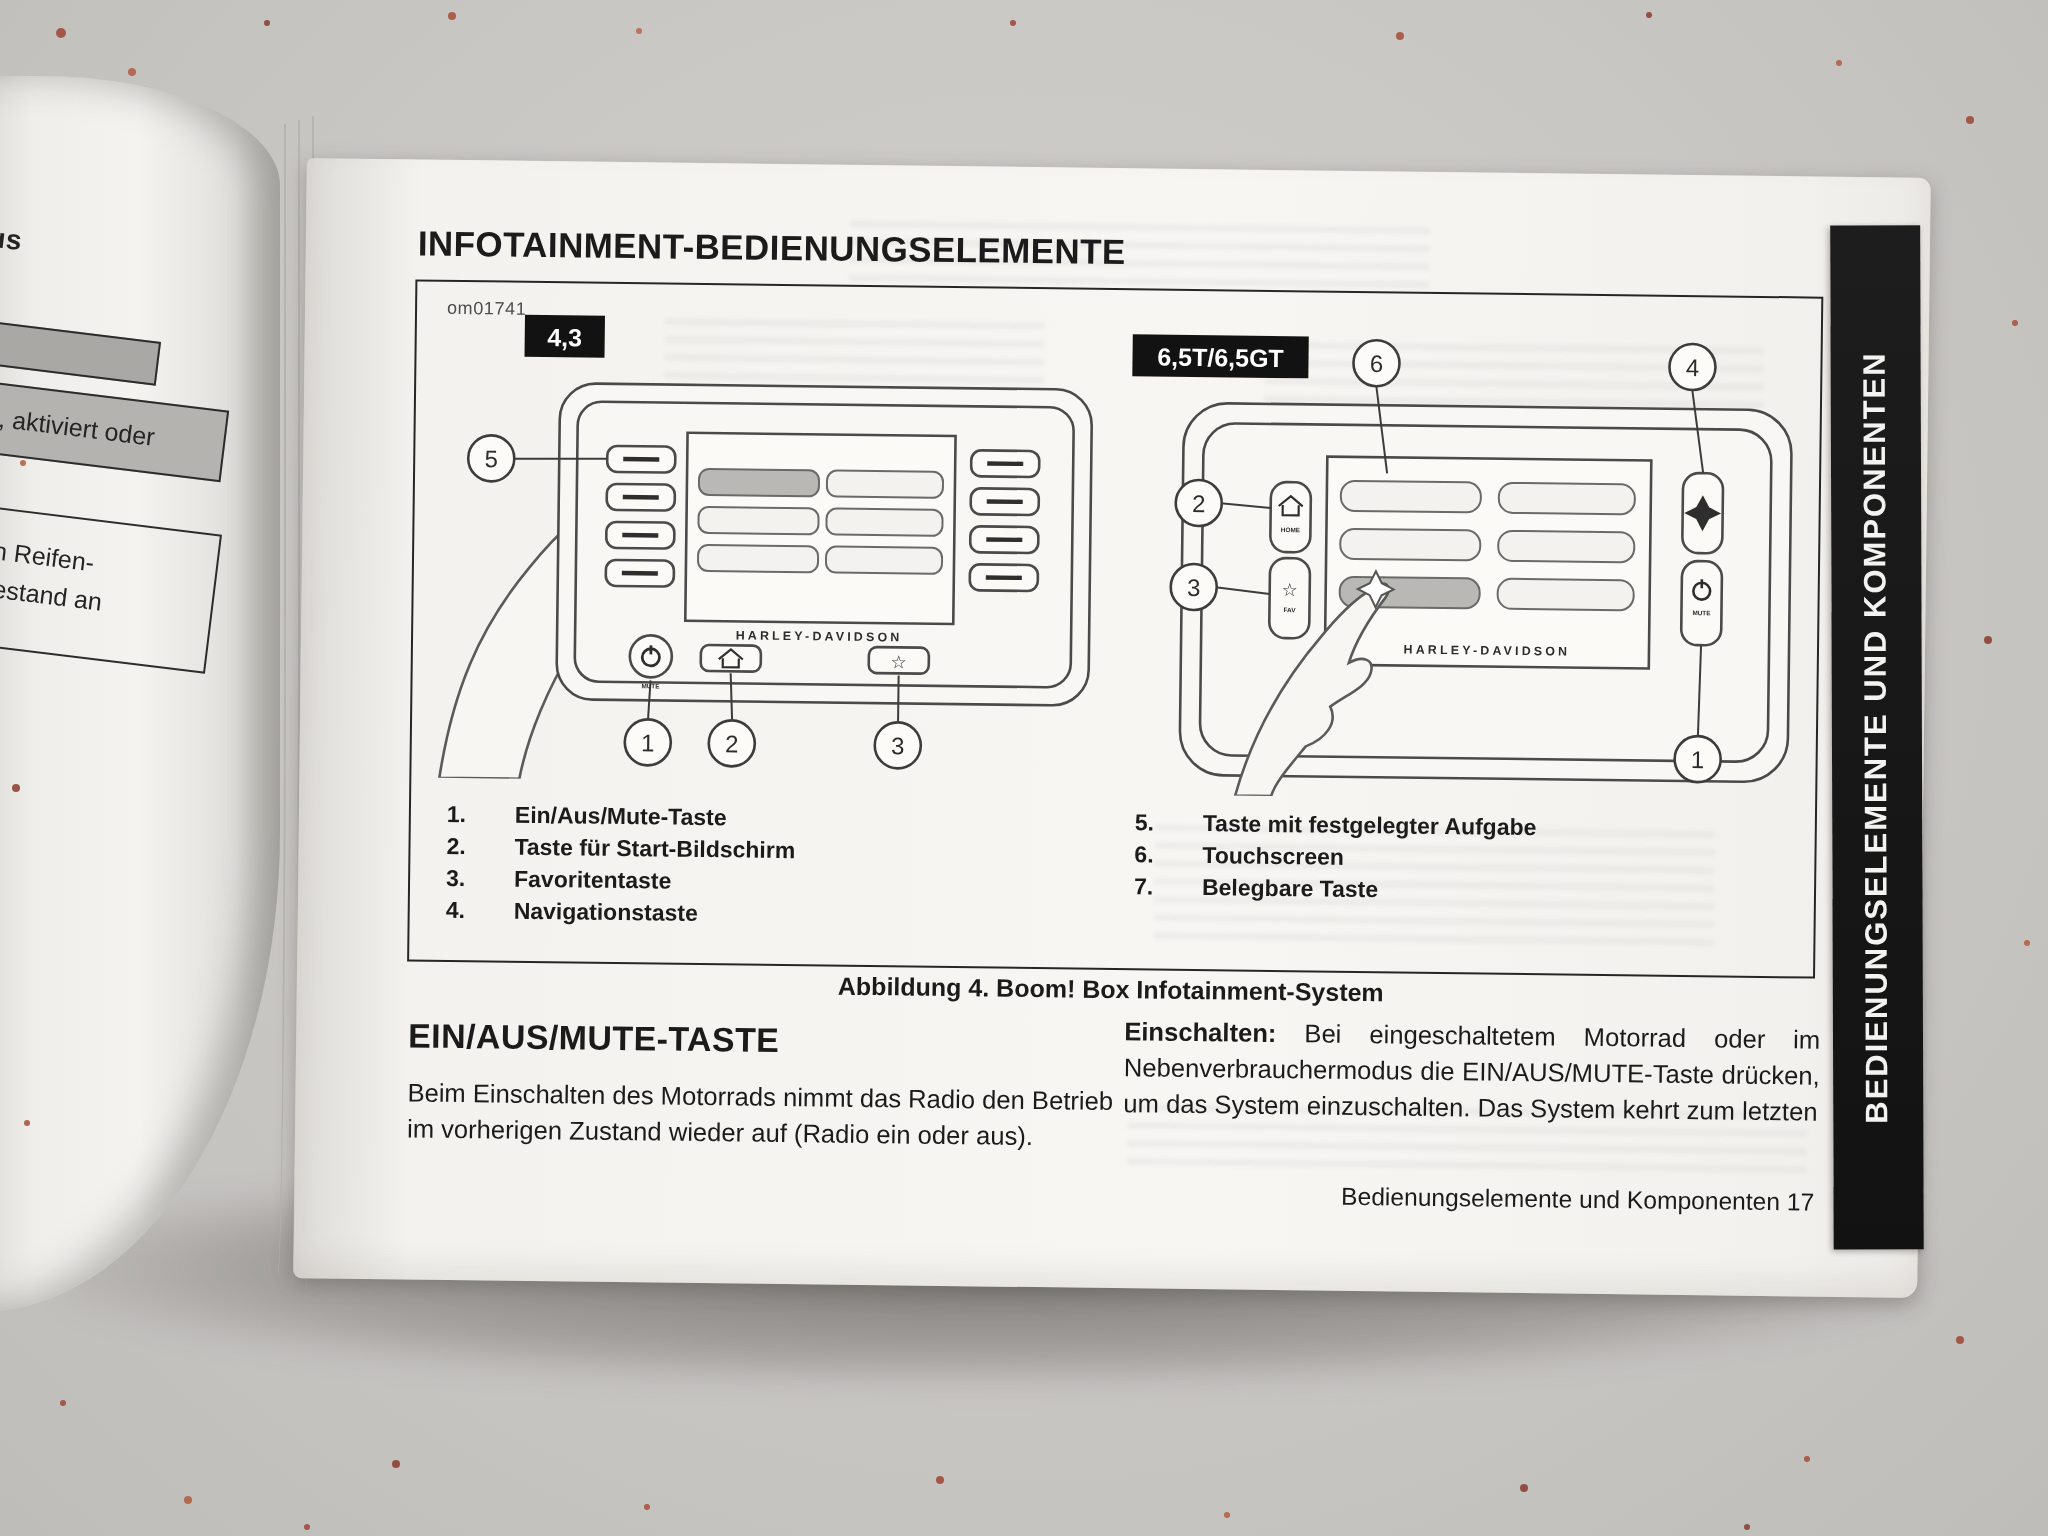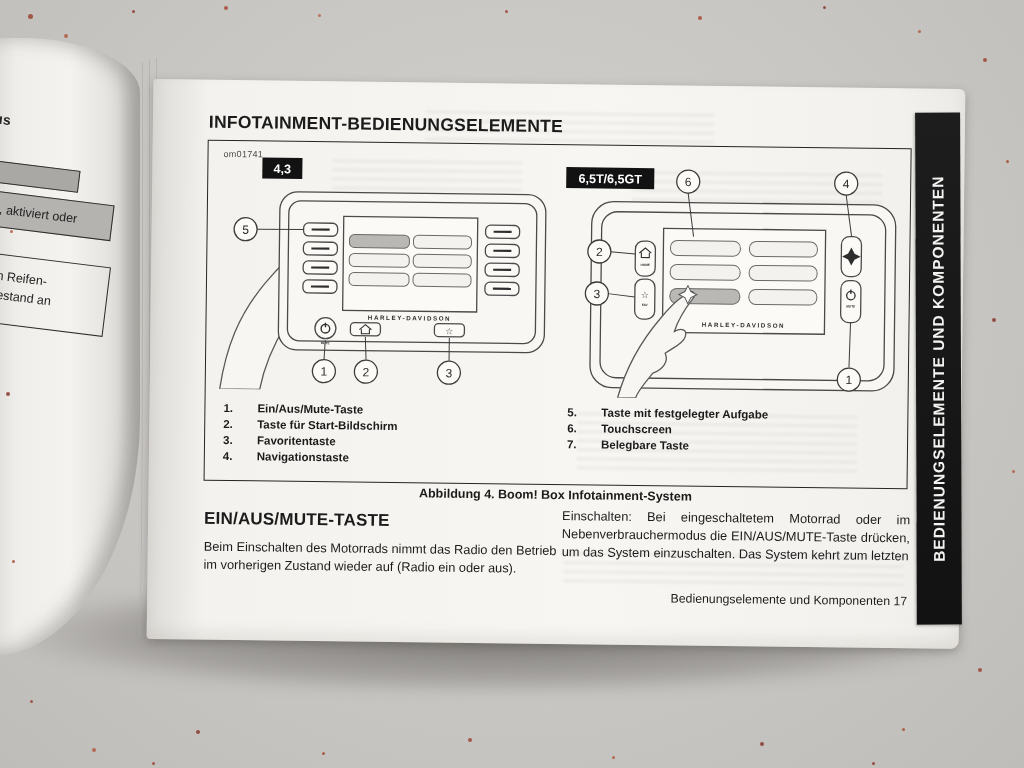--- a/index.html
+++ b/index.html
@@ -61,21 +61,21 @@
   .legend-num { width:34px; }
   .legend-label { flex:1; }
   .legend-left  { left:18px;  top:259px; width:300px; }
   .legend-right { left:362px; top:259px; width:330px; }
 
   .fig-caption { position:absolute; left:55px; top:404px; width:704px; text-align:center; font-size:12.5px; font-weight:bold; }
 
   .section-heading { position:absolute; left:56px; top:429px; font-size:17px; font-weight:bold; letter-spacing:.2px; }
   .para-left  { position:absolute; left:56px;  top:458px; width:366px; font-size:12.8px; line-height:1.42; }
   .para-right { position:absolute; left:414px; top:423px; width:348px; font-size:12.8px; line-height:1.42; text-align:justify; }
-  .para-right b { font-weight:normal; }
+  .para-right b { font-weight:bold; }
 
   .page-footer { position:absolute; left:414px; top:506px; width:346px; text-align:right; font-size:12.3px; }
 
   
   .side-tab {
     position:absolute; right:1px; top:24px; width:45px; height:512px;
     background: linear-gradient(180deg,#1d1d1d,#121212);
     transform: rotate(-0.9deg);
     display:flex; align-items:center; justify-content:center;
     box-shadow:-1px 1px 3px rgba(0,0,0,.3);

